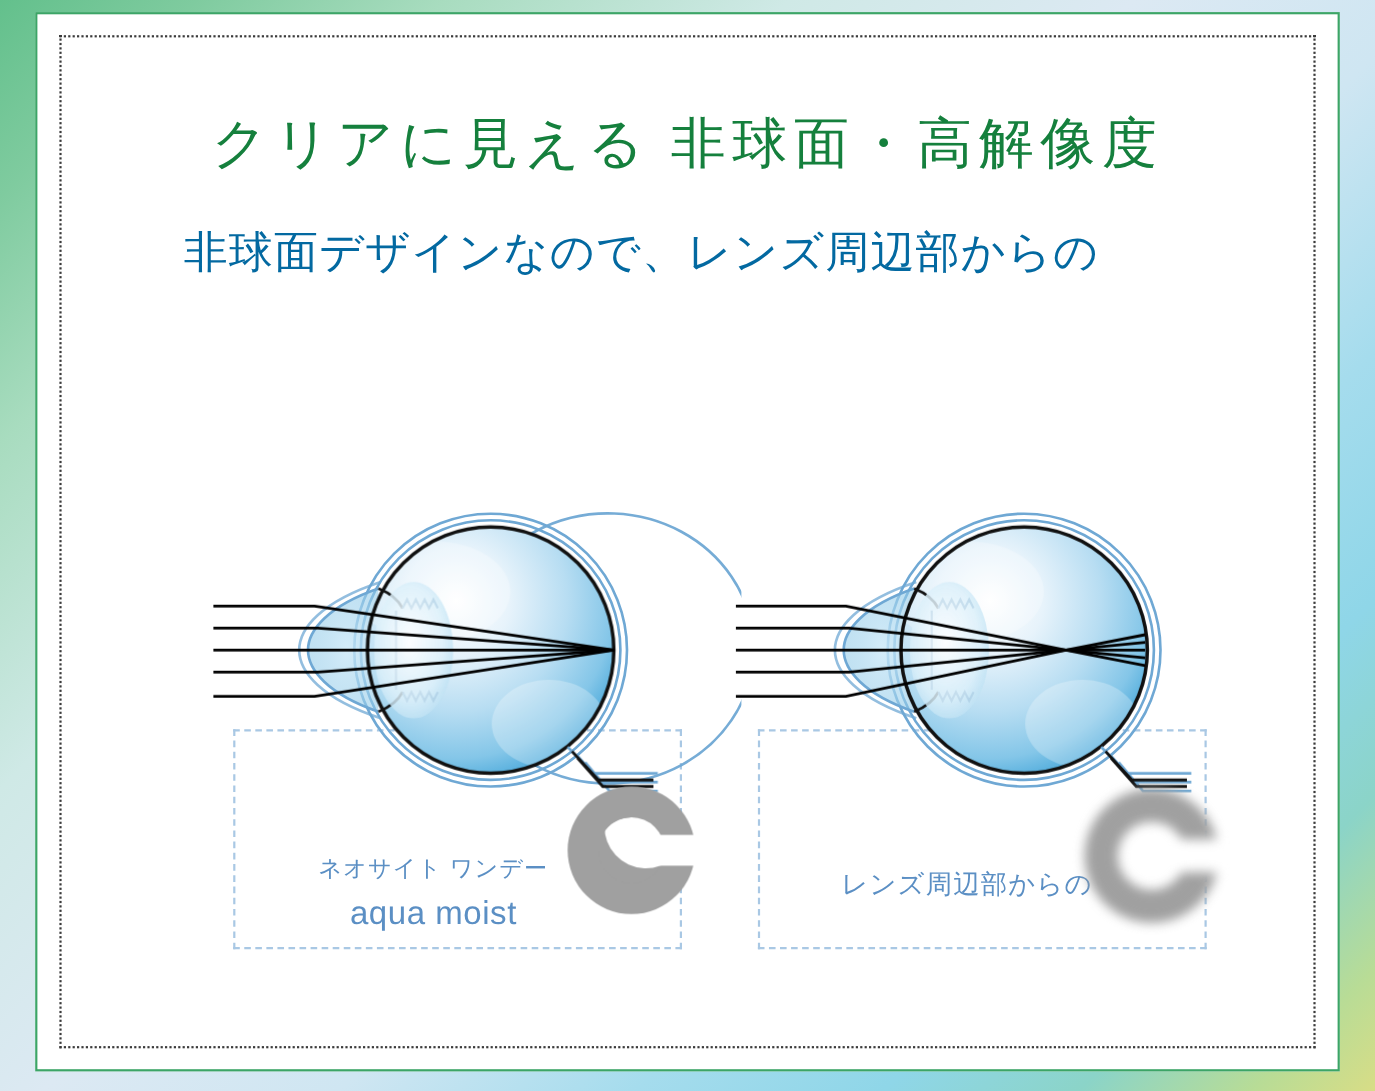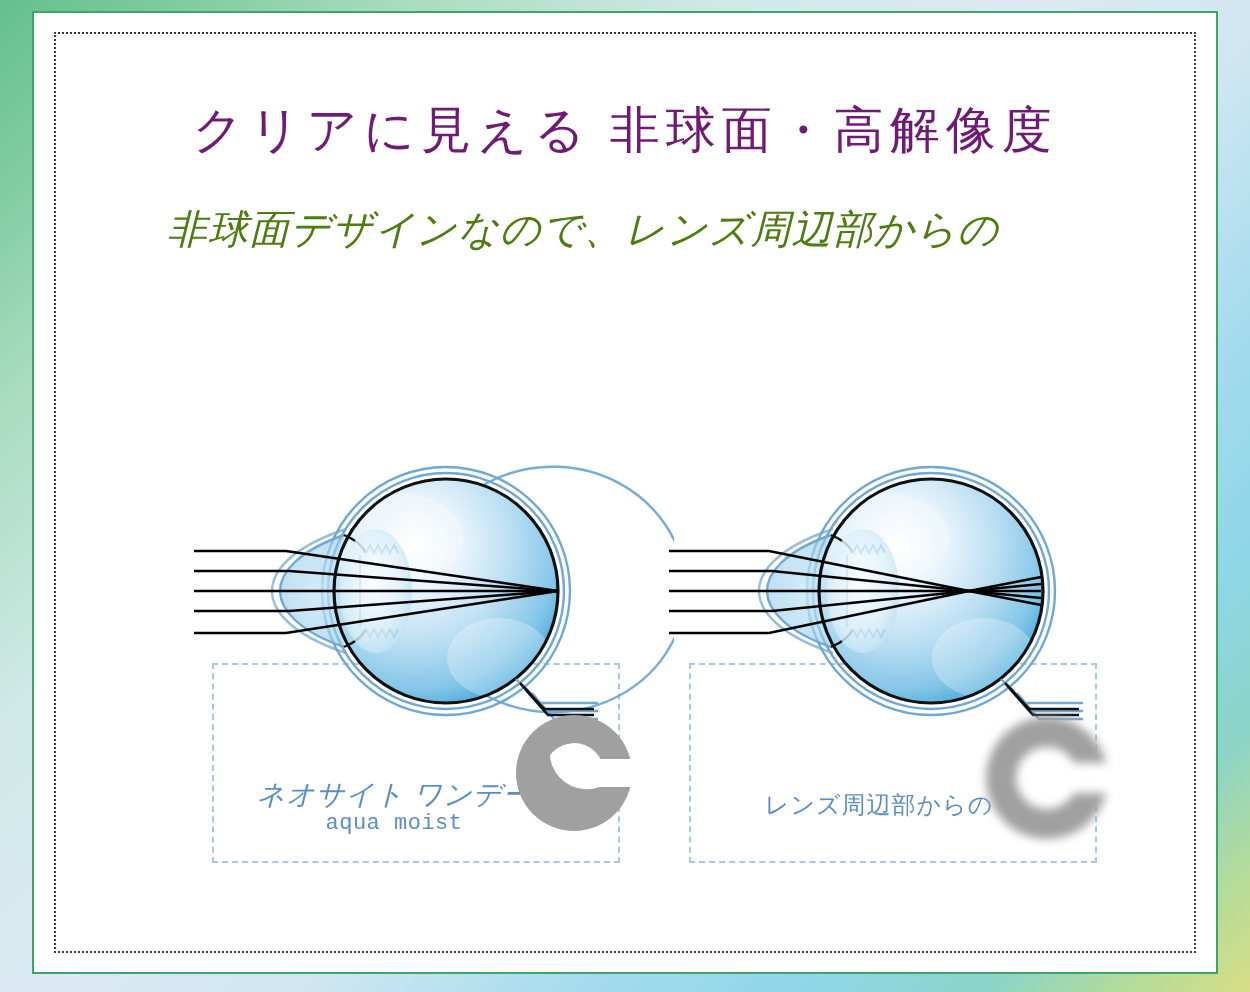--- a/index.html
+++ b/index.html
@@ -40,37 +40,36 @@
     border:2px dotted #3b3b3b;
   }
 
   
   #headline {
     position:absolute;
     left:0; right:0; top:84px;
     text-align:center;
     font-size:50px;
     letter-spacing:6px;
-    color:#701a75;
+    color:#15803d;
     font-family:"Liberation Serif", serif;
     font-weight:400;
     white-space:nowrap;
   }
 
   
   #body-copy {
     position:absolute;
     left:133px; top:188px;
     width:980px;
-    color:#4d7c0f;
+    color:#0369a1;
     font-size:40px;
     line-height:57px;
     letter-spacing:1px;
     font-family:"Liberation Serif", serif;
-    font-style:italic;
   }
   #body-copy .line { display:block; white-space:nowrap; }
 
   
   #diagram { position:absolute; left:0; top:430px; width:1250px; height:470px; }
 
   .panel {
     position:absolute;
     border:2px dashed #a9c8e4;
     top:220px;
@@ -84,23 +83,23 @@
   #eye-right { left:635px; }
 
   .label {
     position:absolute;
     color:#5b8fc4;
     text-align:center;
     font-family:"Liberation Sans", sans-serif;
     line-height:1.18;
     white-space:nowrap;
   }
-  .label .brand-jp { display:block; font-size:28px; letter-spacing:1px;font-style:italic; }
-  .label .brand-en { display:block; font-size:22px; letter-spacing:0.5px;
-                     font-family:Liberation Mono, monospace; }
+  .label .brand-jp { display:block; font-size:21px; letter-spacing:1px; }
+  .label .brand-en { display:block; font-size:30px; letter-spacing:0.5px;
+                     font-family:Liberation Sans, sans-serif;margin-top:10px; }
   #label-left  { left:195px; top:335px; width:330px; }
   #label-right { left:680px; top:348px; width:330px; font-size:24px; letter-spacing:1px; }
 
   .optotype { position:absolute; top:260px; }
   #optotype-left  { left:470px; }
   #optotype-right { left:938px; }
 
   #optotype-right svg { filter:blur(5px); }
 </style>
 </head>

